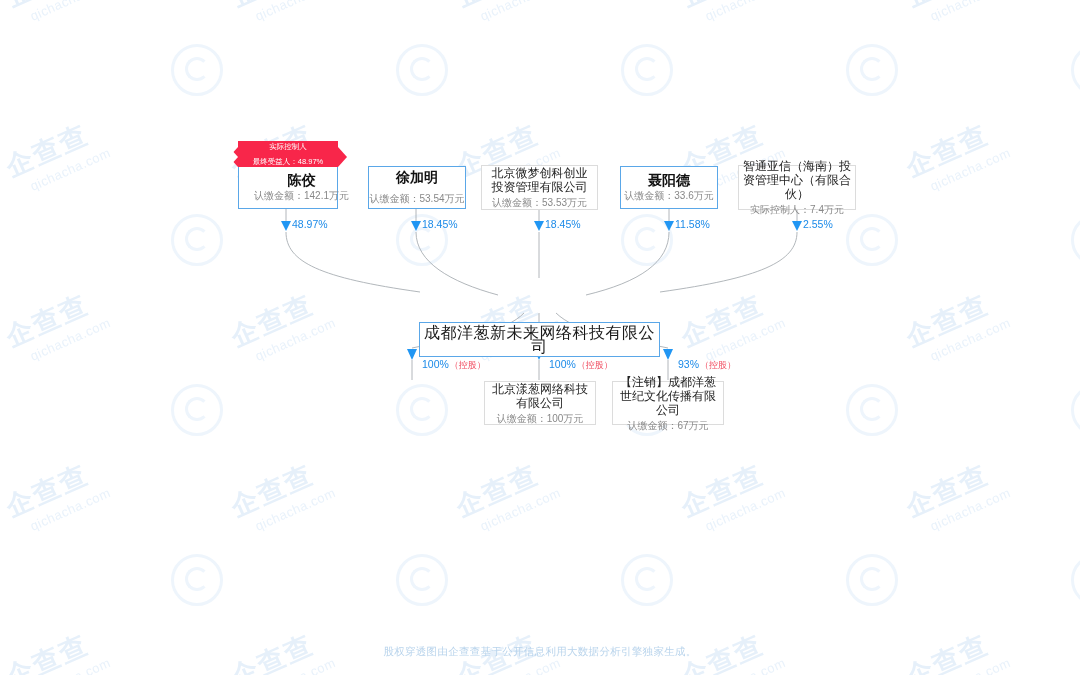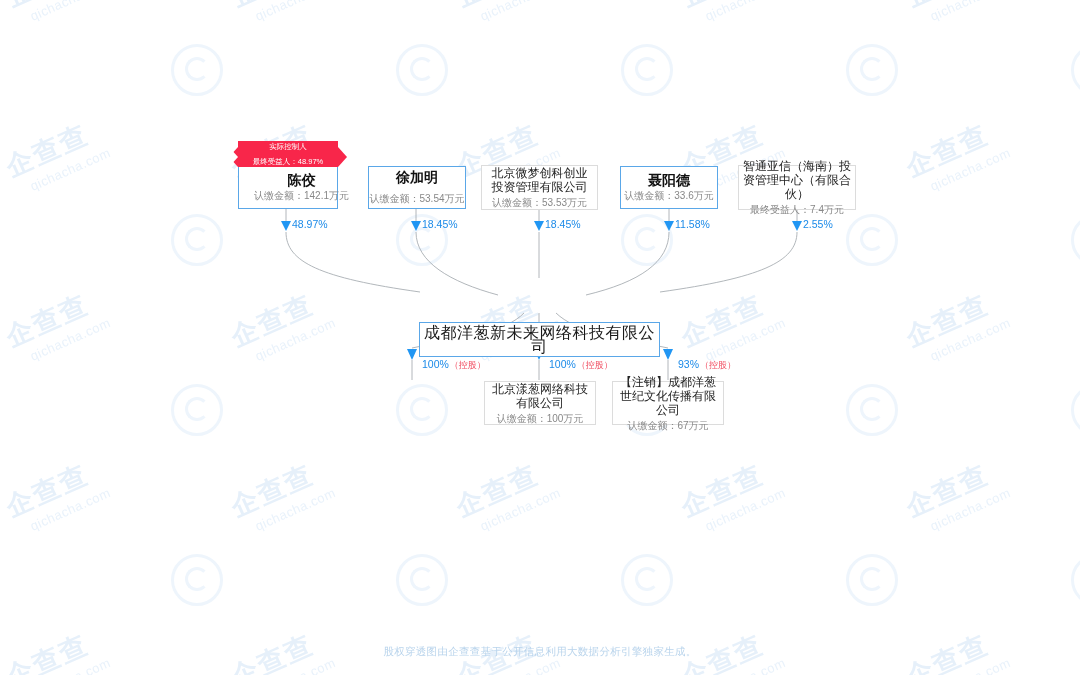--- a/index.html
+++ b/index.html
@@ -443,21 +443,21 @@
       <div class="node-sub">认缴金额：53.53万元</div>
     </div>
 
     <div class="node person" style="left:620px; top:166px; width:98px; height:43px;">
       <div class="node-title">聂阳德</div>
       <div class="node-sub">认缴金额：33.6万元</div>
     </div>
 
     <div class="node company" style="left:738px; top:165px; width:118px; height:45px;">
       <div class="node-title">智通亚信（海南）投资管理中心（有限合伙）</div>
-      <div class="node-sub">最终受益人：7.4万元</div>
+      <div class="node-sub">实际控制人：7.4万元</div>
     </div>
 
     <div class="edge-label" style="left:292px; top:218px;">48.97%</div>
     <div class="edge-label" style="left:422px; top:218px;">18.45%</div>
     <div class="edge-label" style="left:545px; top:218px;">18.45%</div>
     <div class="edge-label" style="left:675px; top:218px;">11.58%</div>
     <div class="edge-label" style="left:803px; top:218px;">2.55%</div>
 
     <div class="node center" style="left:419px; top:278px; width:241px; height:35px;margin-top:44px;">
       <div class="node-title">成都洋葱新未来网络科技有限公司</div>

